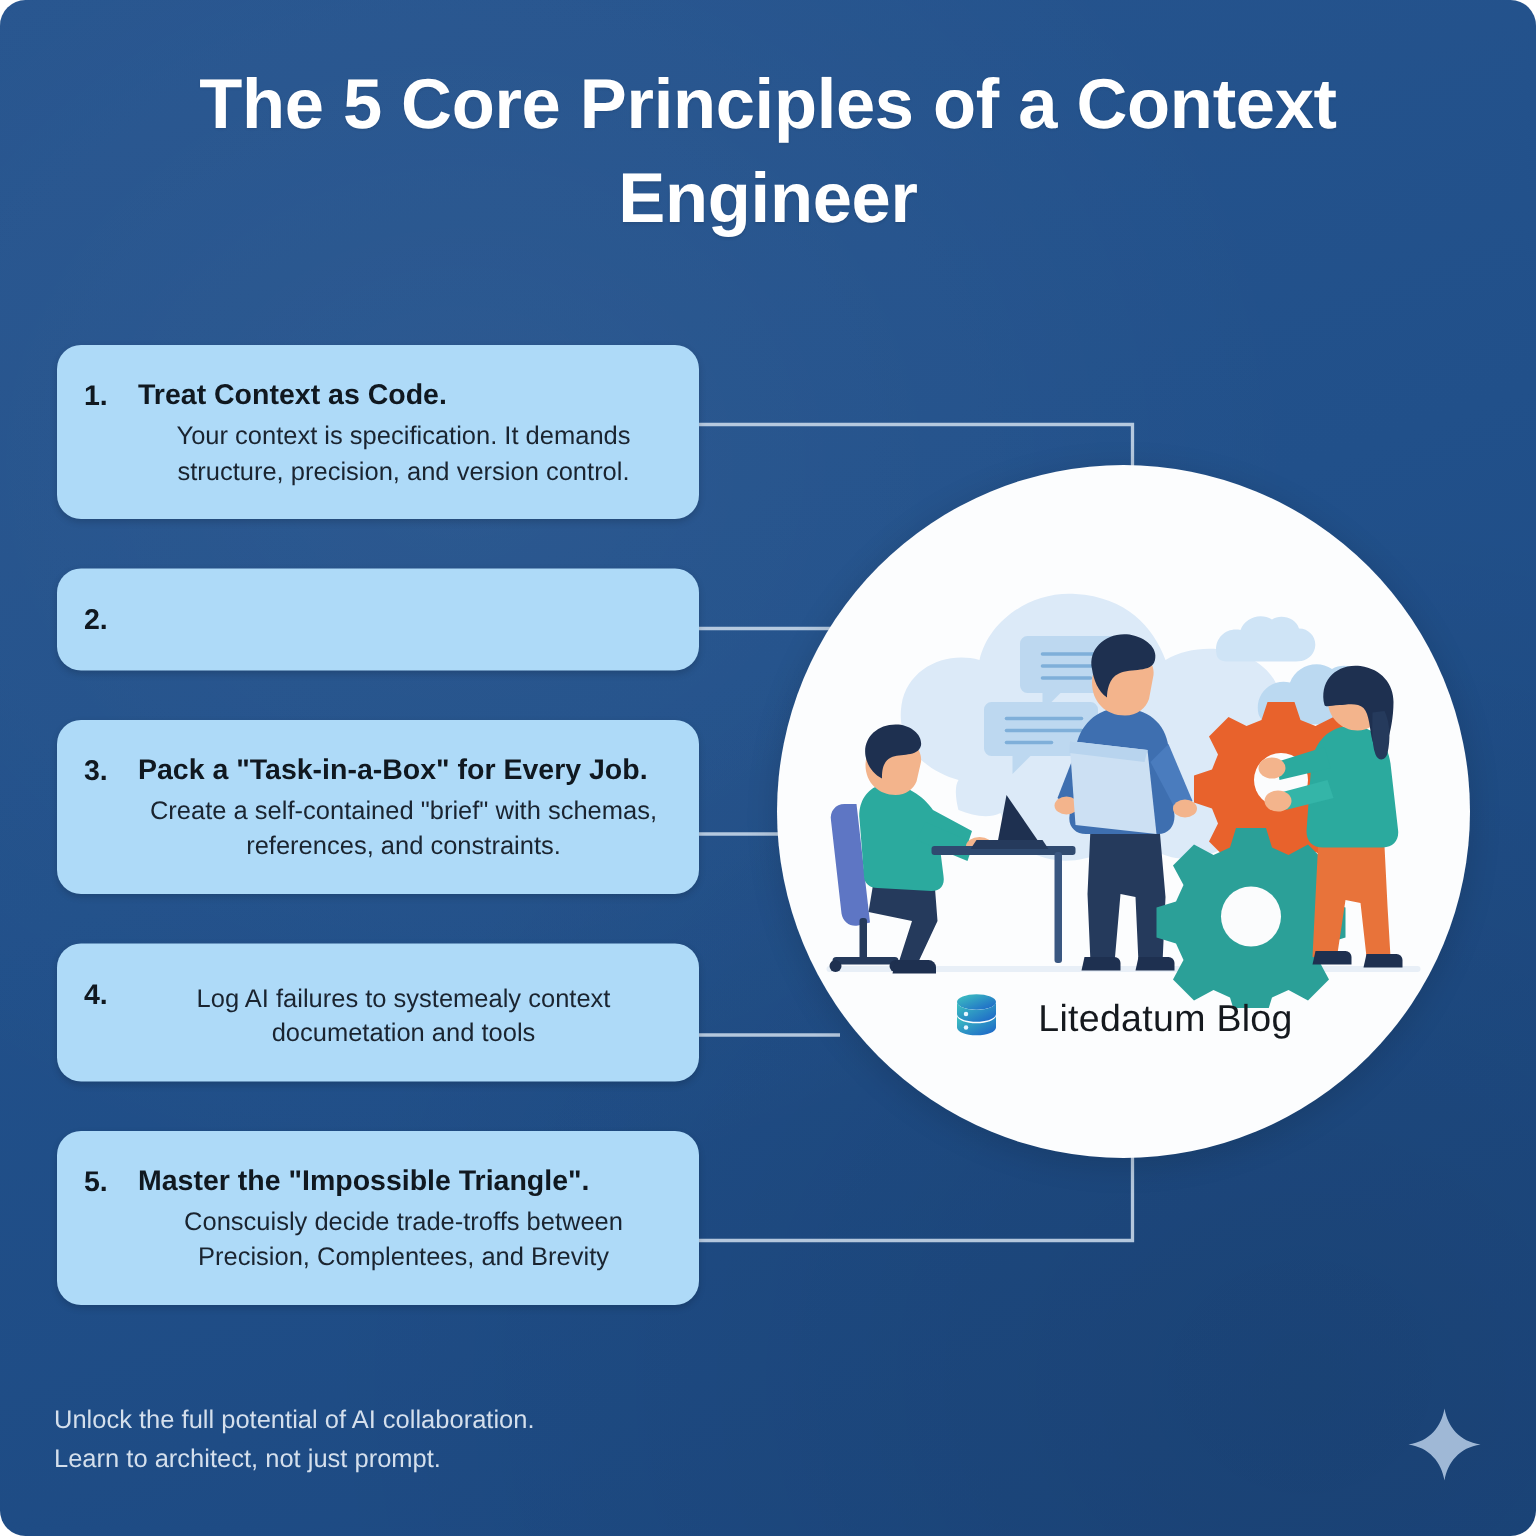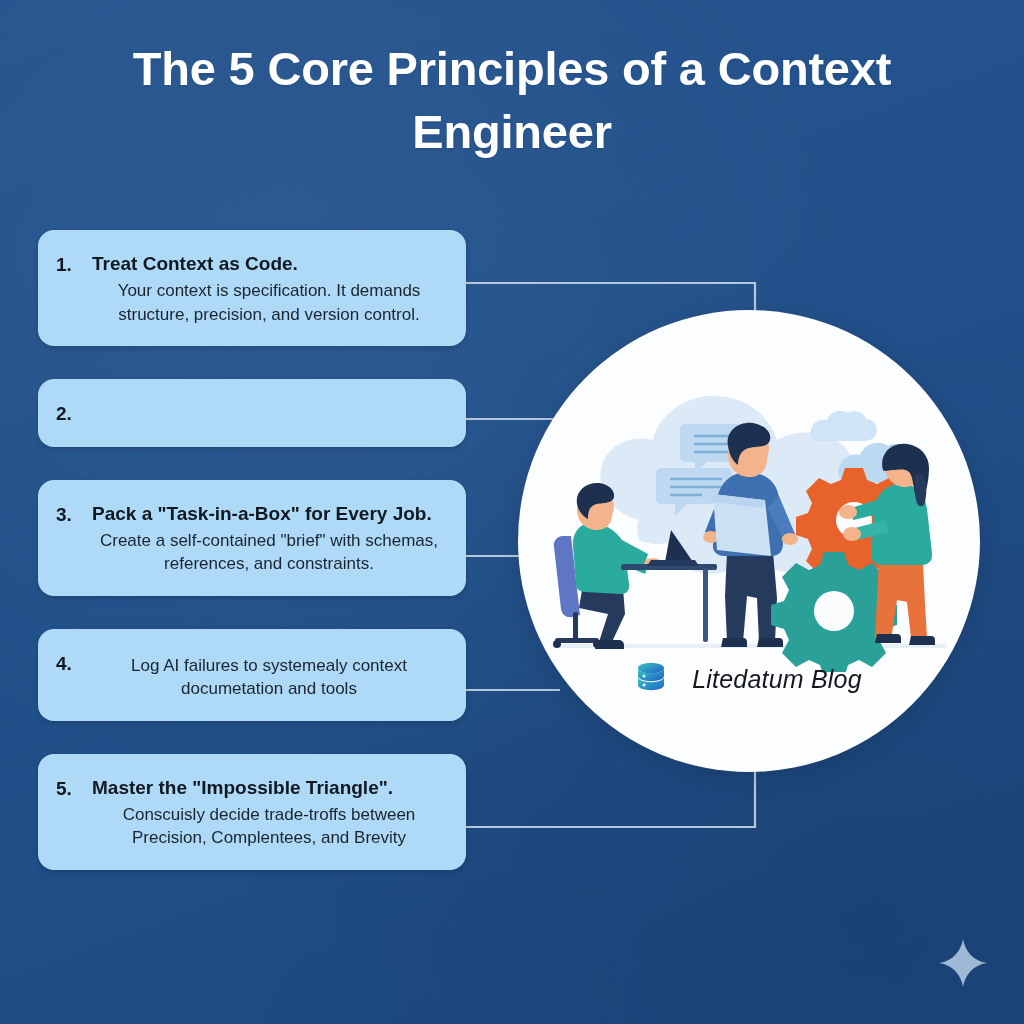--- a/index.html
+++ b/index.html
@@ -11,20 +11,21 @@
   }
 
   #poster {
     position:relative;
     width:1024px; height:1024px;
     background:#22538C;
     background-image:
       radial-gradient(ellipse 80% 70% at 30% 30%, rgba(255,255,255,0.045), rgba(0,0,0,0) 70%),
       radial-gradient(ellipse 90% 80% at 85% 90%, rgba(0,0,0,0.10), rgba(0,0,0,0) 72%),
       linear-gradient(160deg, #27558F 0%, #21508A 45%, #1C4880 100%);
+    border-radius: 17px;
   }
 
   
   #title {
     position:absolute;
     left:0; right:0; top:38px;
     text-align:center;
     color:#FFFFFF;
     font-size:47px;
     font-weight:bold;
@@ -87,21 +88,20 @@
     background:#FCFDFE;
     overflow:hidden;
     box-shadow:0 4px 22px rgba(0,0,0,0.14);
   }
   #illo { position:absolute; left:25px; top:62px; width:412px; height:300px; }
   #brand {
     position:absolute;
     left:0; right:0; top:352px;
     display:flex; align-items:center; justify-content:center;
     gap:26px;
-    font-style:italic;
   }
   #brand-text {
     color:#15191E;
     font-size:25px;
     letter-spacing:0.2px;
   }
 
   
   #footer {
     position:absolute;
@@ -298,18 +298,22 @@
         <ellipse cx="15" cy="6" rx="13" ry="5.2" fill="url(#dbg)"></ellipse>
         <path d="M2 6v8c0 2.9 5.8 5.2 13 5.2s13-2.3 13-5.2V6c0 2.9-5.8 5.2-13 5.2S2 8.9 2 6z" fill="url(#dbg)"></path>
         <path d="M2 15v8c0 2.9 5.8 5.2 13 5.2s13-2.3 13-5.2v-8c0 2.9-5.8 5.2-13 5.2S2 17.9 2 15z" fill="url(#dbg)"></path>
         <circle cx="8" cy="14" r="1.5" fill="#EAF6FF"></circle>
         <circle cx="8" cy="23" r="1.5" fill="#EAF6FF"></circle>
       </svg>
       <span id="brand-text">Litedatum Blog</span>
     </div>
   </div>
 
+  <div id="footer">
+    <div>Unlock the full potential of AI collaboration.</div>
+    <div>Learn to architect, not just prompt.</div>
+  </div>
 
   <svg id="sparkle" viewBox="0 0 52 52">
     <path fill="#9FB8D6" d="M26 2c2 12 10 22 24 24-14 2-22 12-24 24-2-12-10-22-24-24 14-2 22-12 24-24z"></path>
   </svg>
 
 </div>
 
 </body></html>

